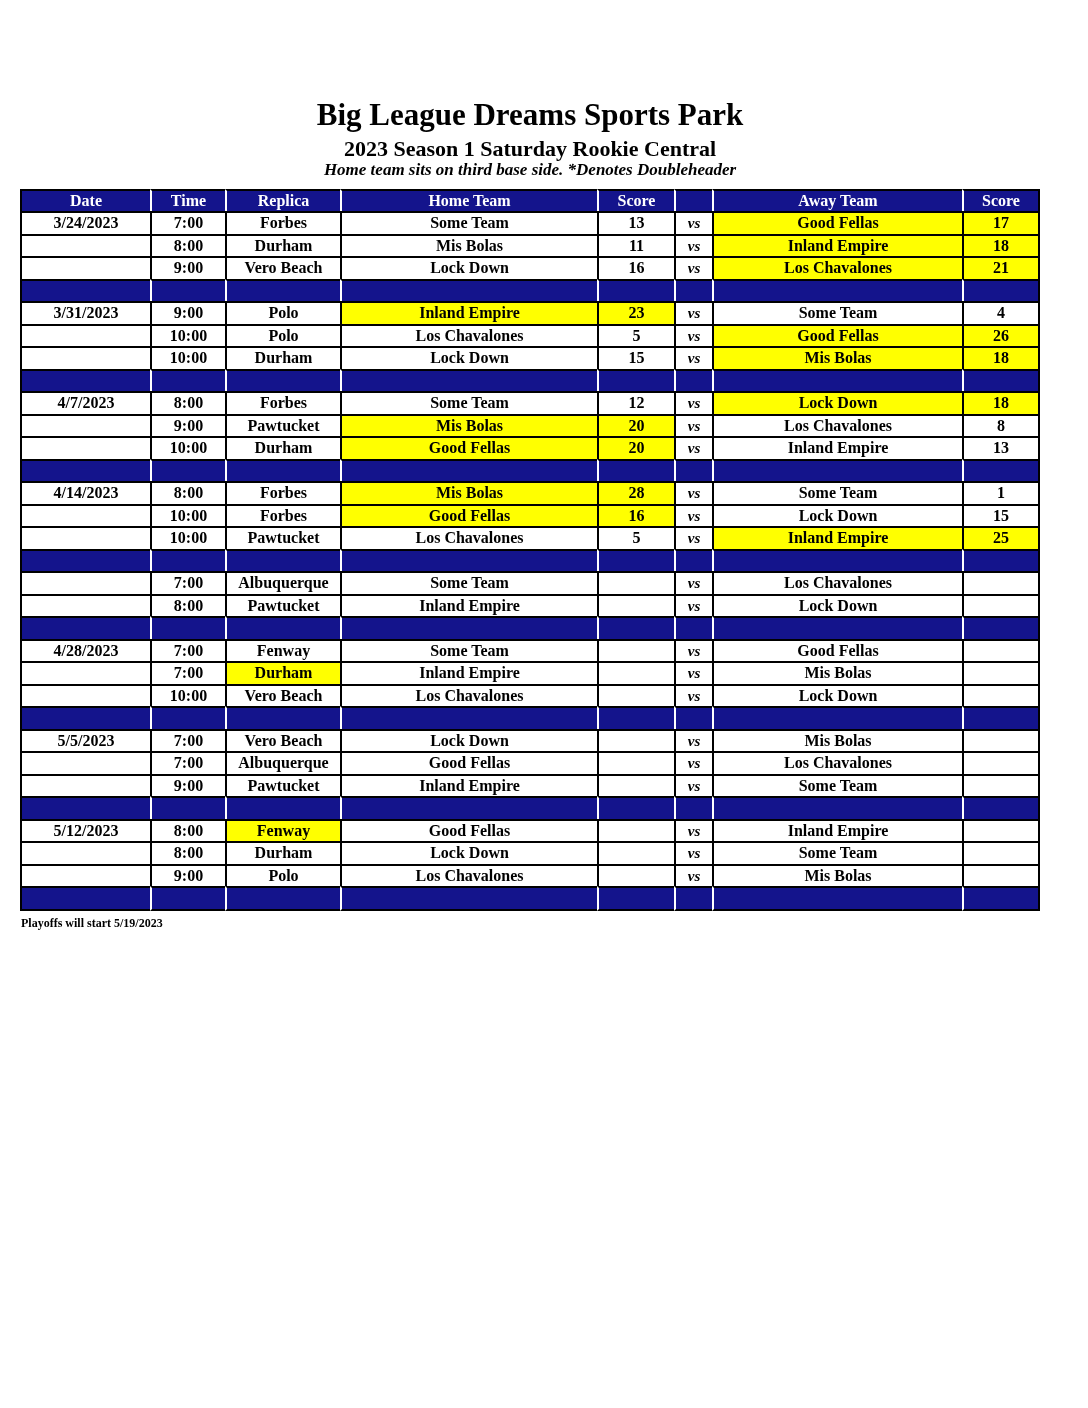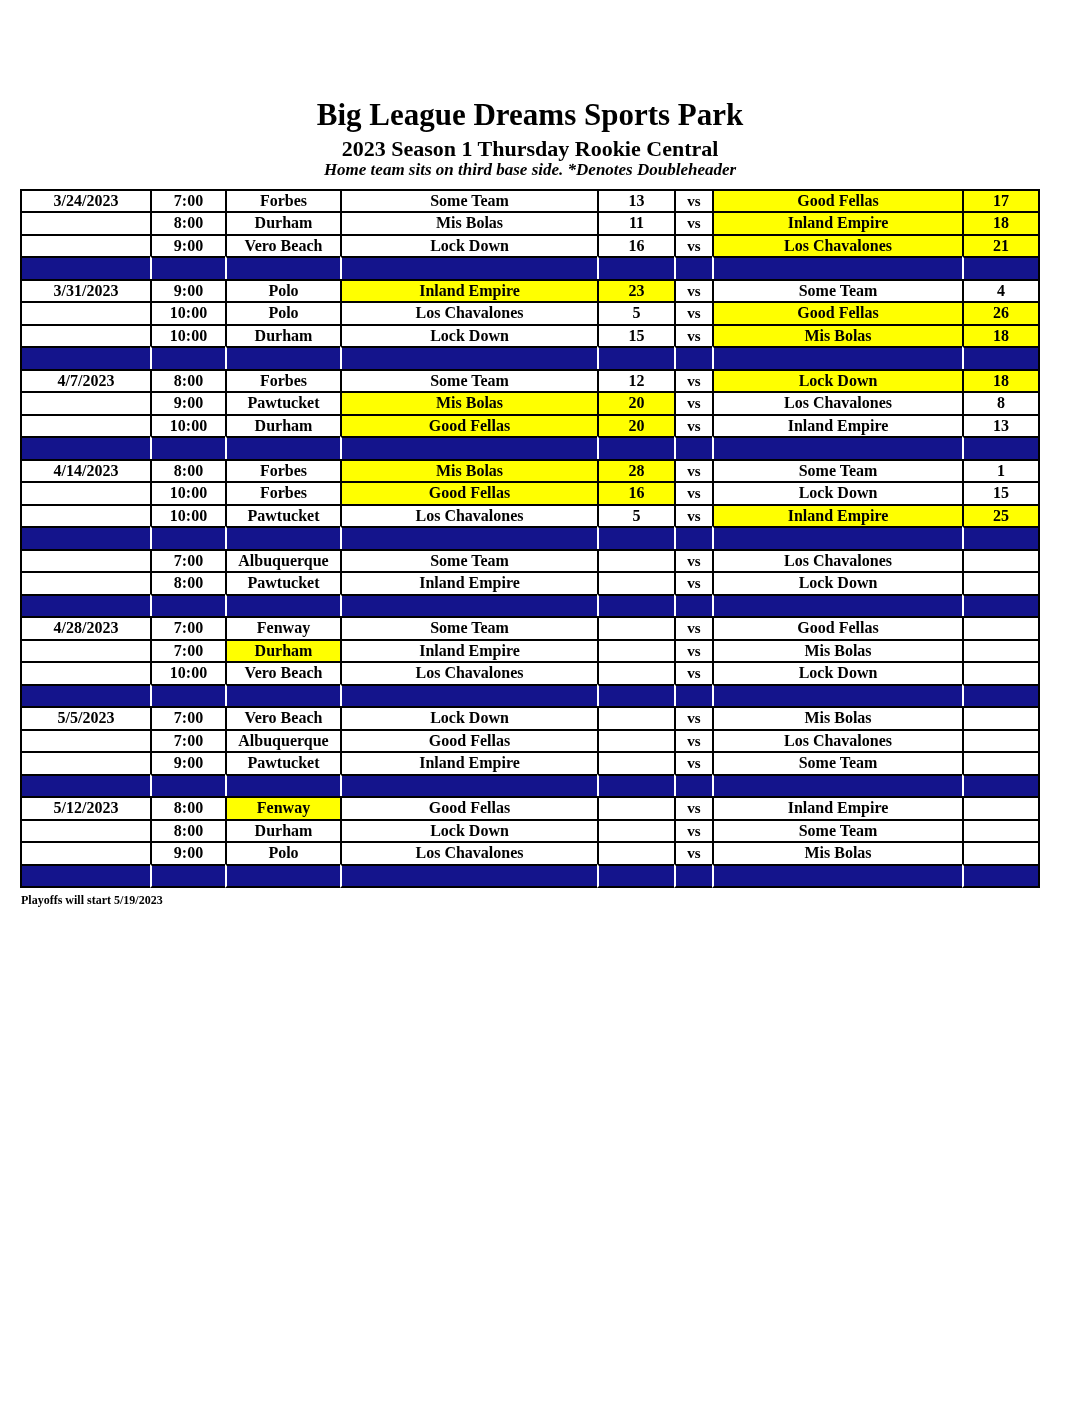--- a/index.html
+++ b/index.html
@@ -67,53 +67,64 @@
   table.schedule tr:last-child td { border-bottom: 2px solid #000000; }
   table.schedule td.navy {
     background: var(--navy);
     color: #ffffff;
   }
   table.schedule td.navy + td.navy {
     border-left: 2px solid #ffffff;
   }
   table.schedule td.hl { background: var(--hl); }
   table.schedule td.vs {
+    font-style: italic;
     font-size: 15px;
   }
   .footer {
     margin: 6px 0 0 21px;
     font-size: 12px;
     font-weight: bold;
     color: #000000;
     line-height: 1.1;
   }
 </style>
 </head>
 <body>
 
 <div class="doc">
   <div class="title-block">
     <div class="title">Big League Dreams Sports Park</div>
-    <div class="subtitle">2023 Season 1 Thursday Rookie Central</div>
+    <div class="subtitle">2023 Season 1 Saturday Rookie Central</div>
     <div class="note">Home team sits on third base side.  *Denotes Doubleheader</div>
   </div>
 
   <table class="schedule">
     <colgroup>
         <col style="width: 130px;">
         <col style="width: 75px;">
         <col style="width: 115px;">
         <col style="width: 257px;">
         <col style="width: 77px;">
         <col style="width: 38px;">
         <col style="width: 250px;">
         <col style="width: 78px;">
       </colgroup>
     <tbody>
         <tr>
+          <td class="navy">Date</td>
+          <td class="navy">Time</td>
+          <td class="navy">Replica</td>
+          <td class="navy">Home Team</td>
+          <td class="navy">Score</td>
+          <td class="navy"></td>
+          <td class="navy">Away Team</td>
+          <td class="navy">Score</td>
+        </tr>
+        <tr>
           <td>3/24/2023</td>
           <td>7:00</td>
           <td>Forbes</td>
           <td>Some Team</td>
           <td>13</td>
           <td class="vs">vs</td>
           <td class="hl">Good Fellas</td>
           <td class="hl">17</td>
         </tr>
         <tr>

